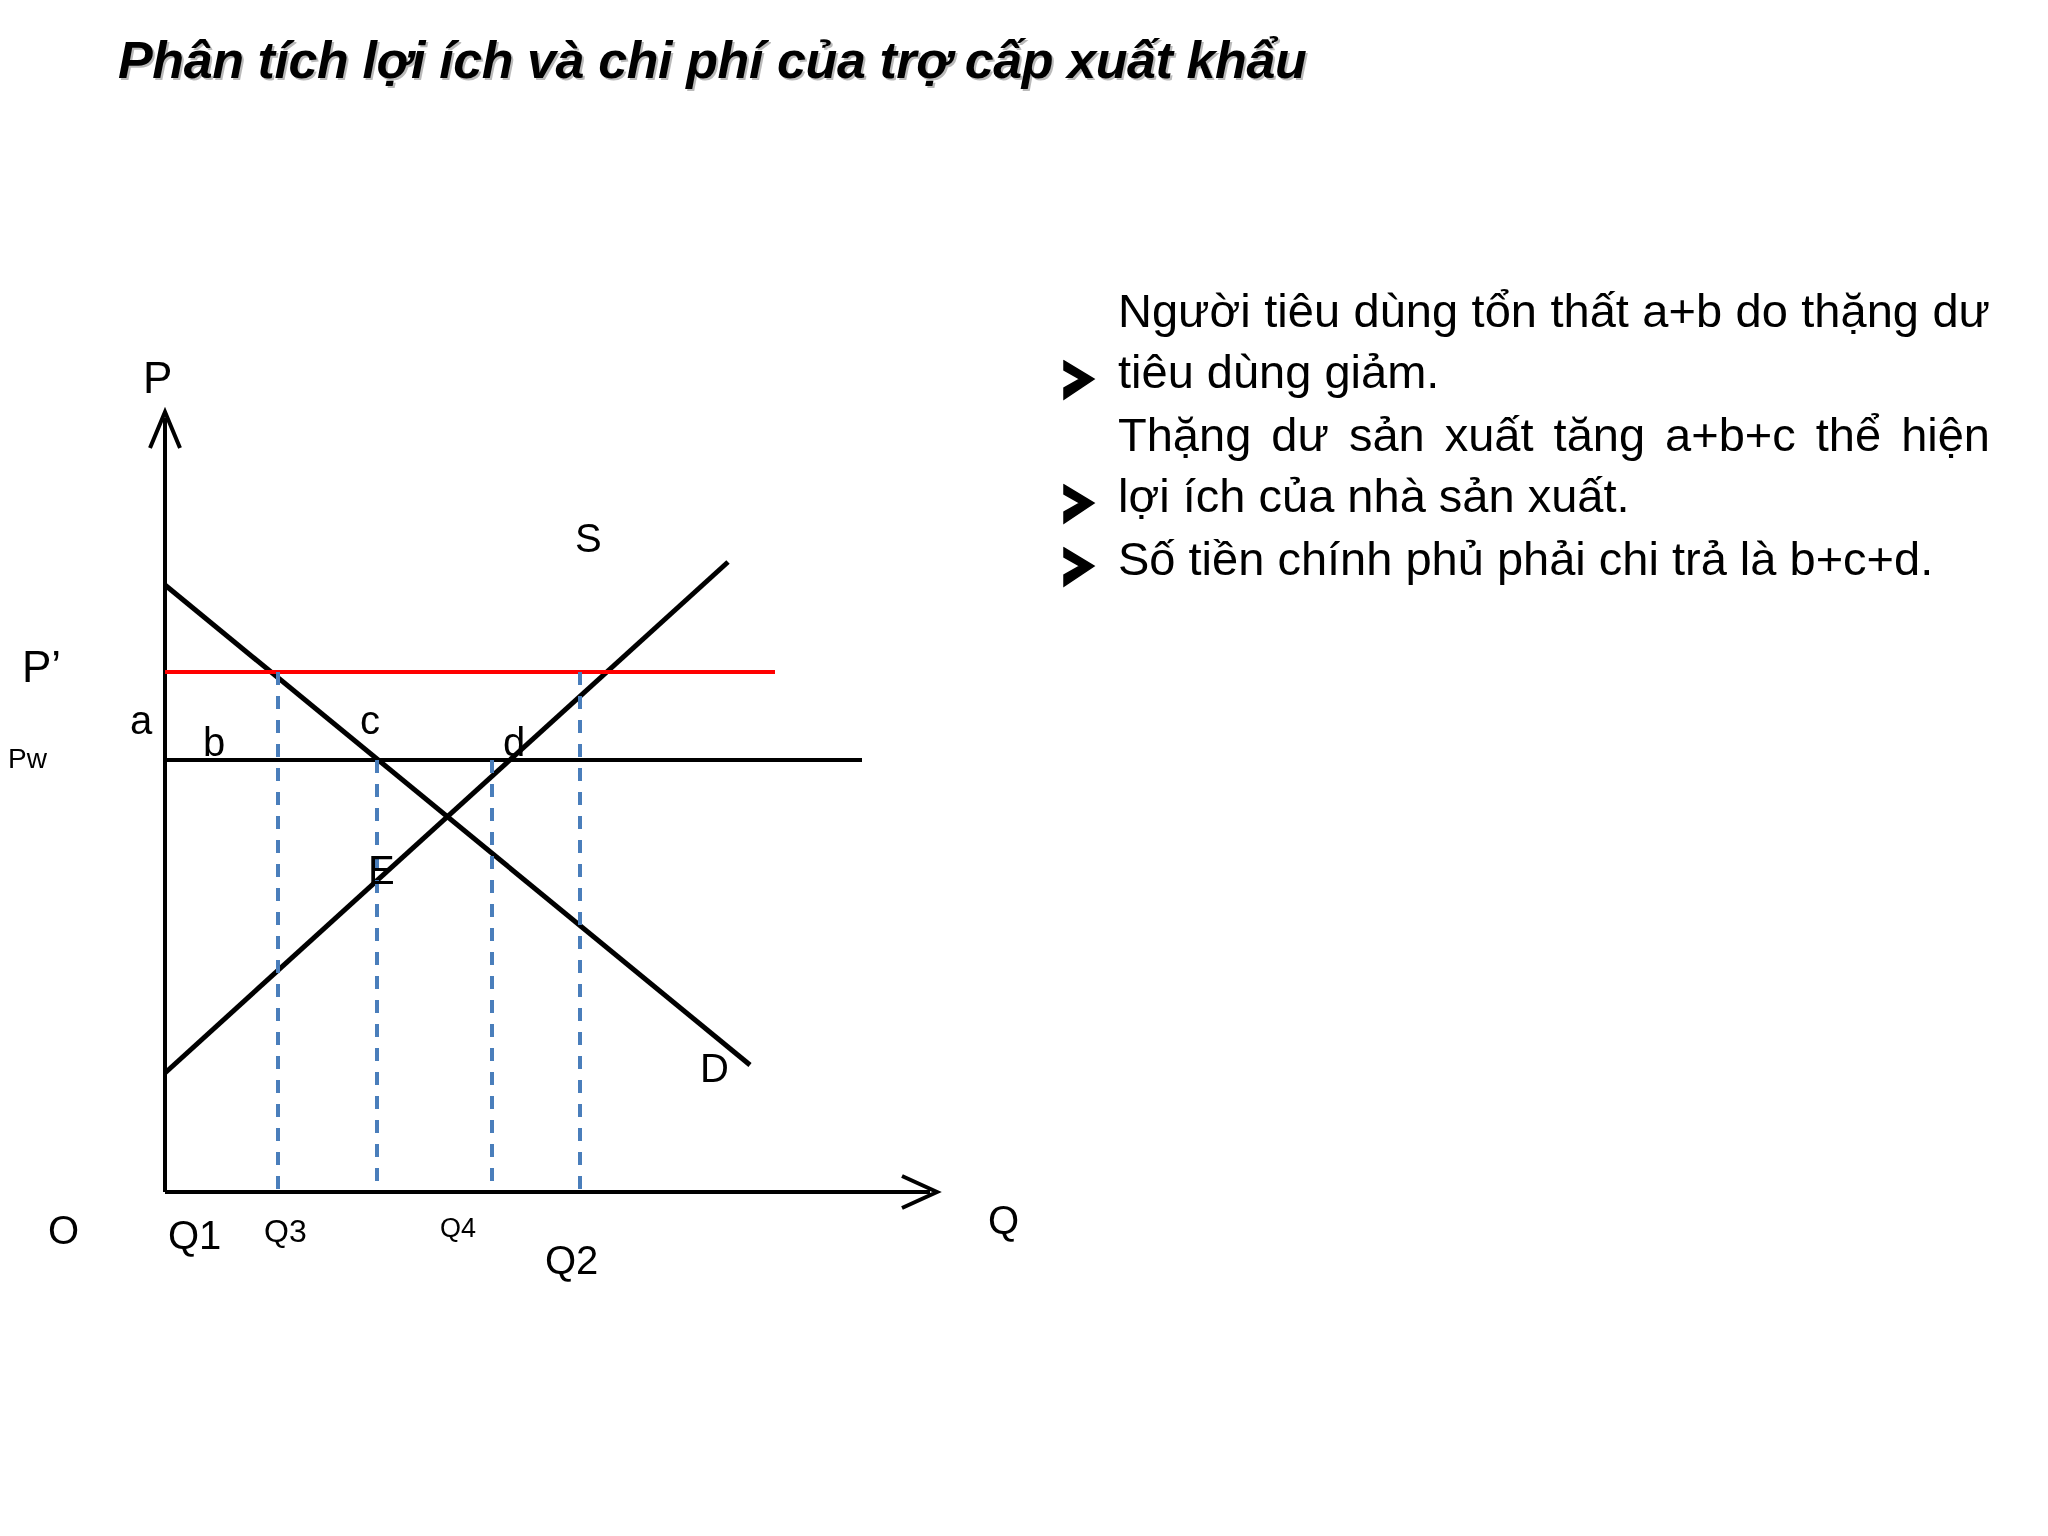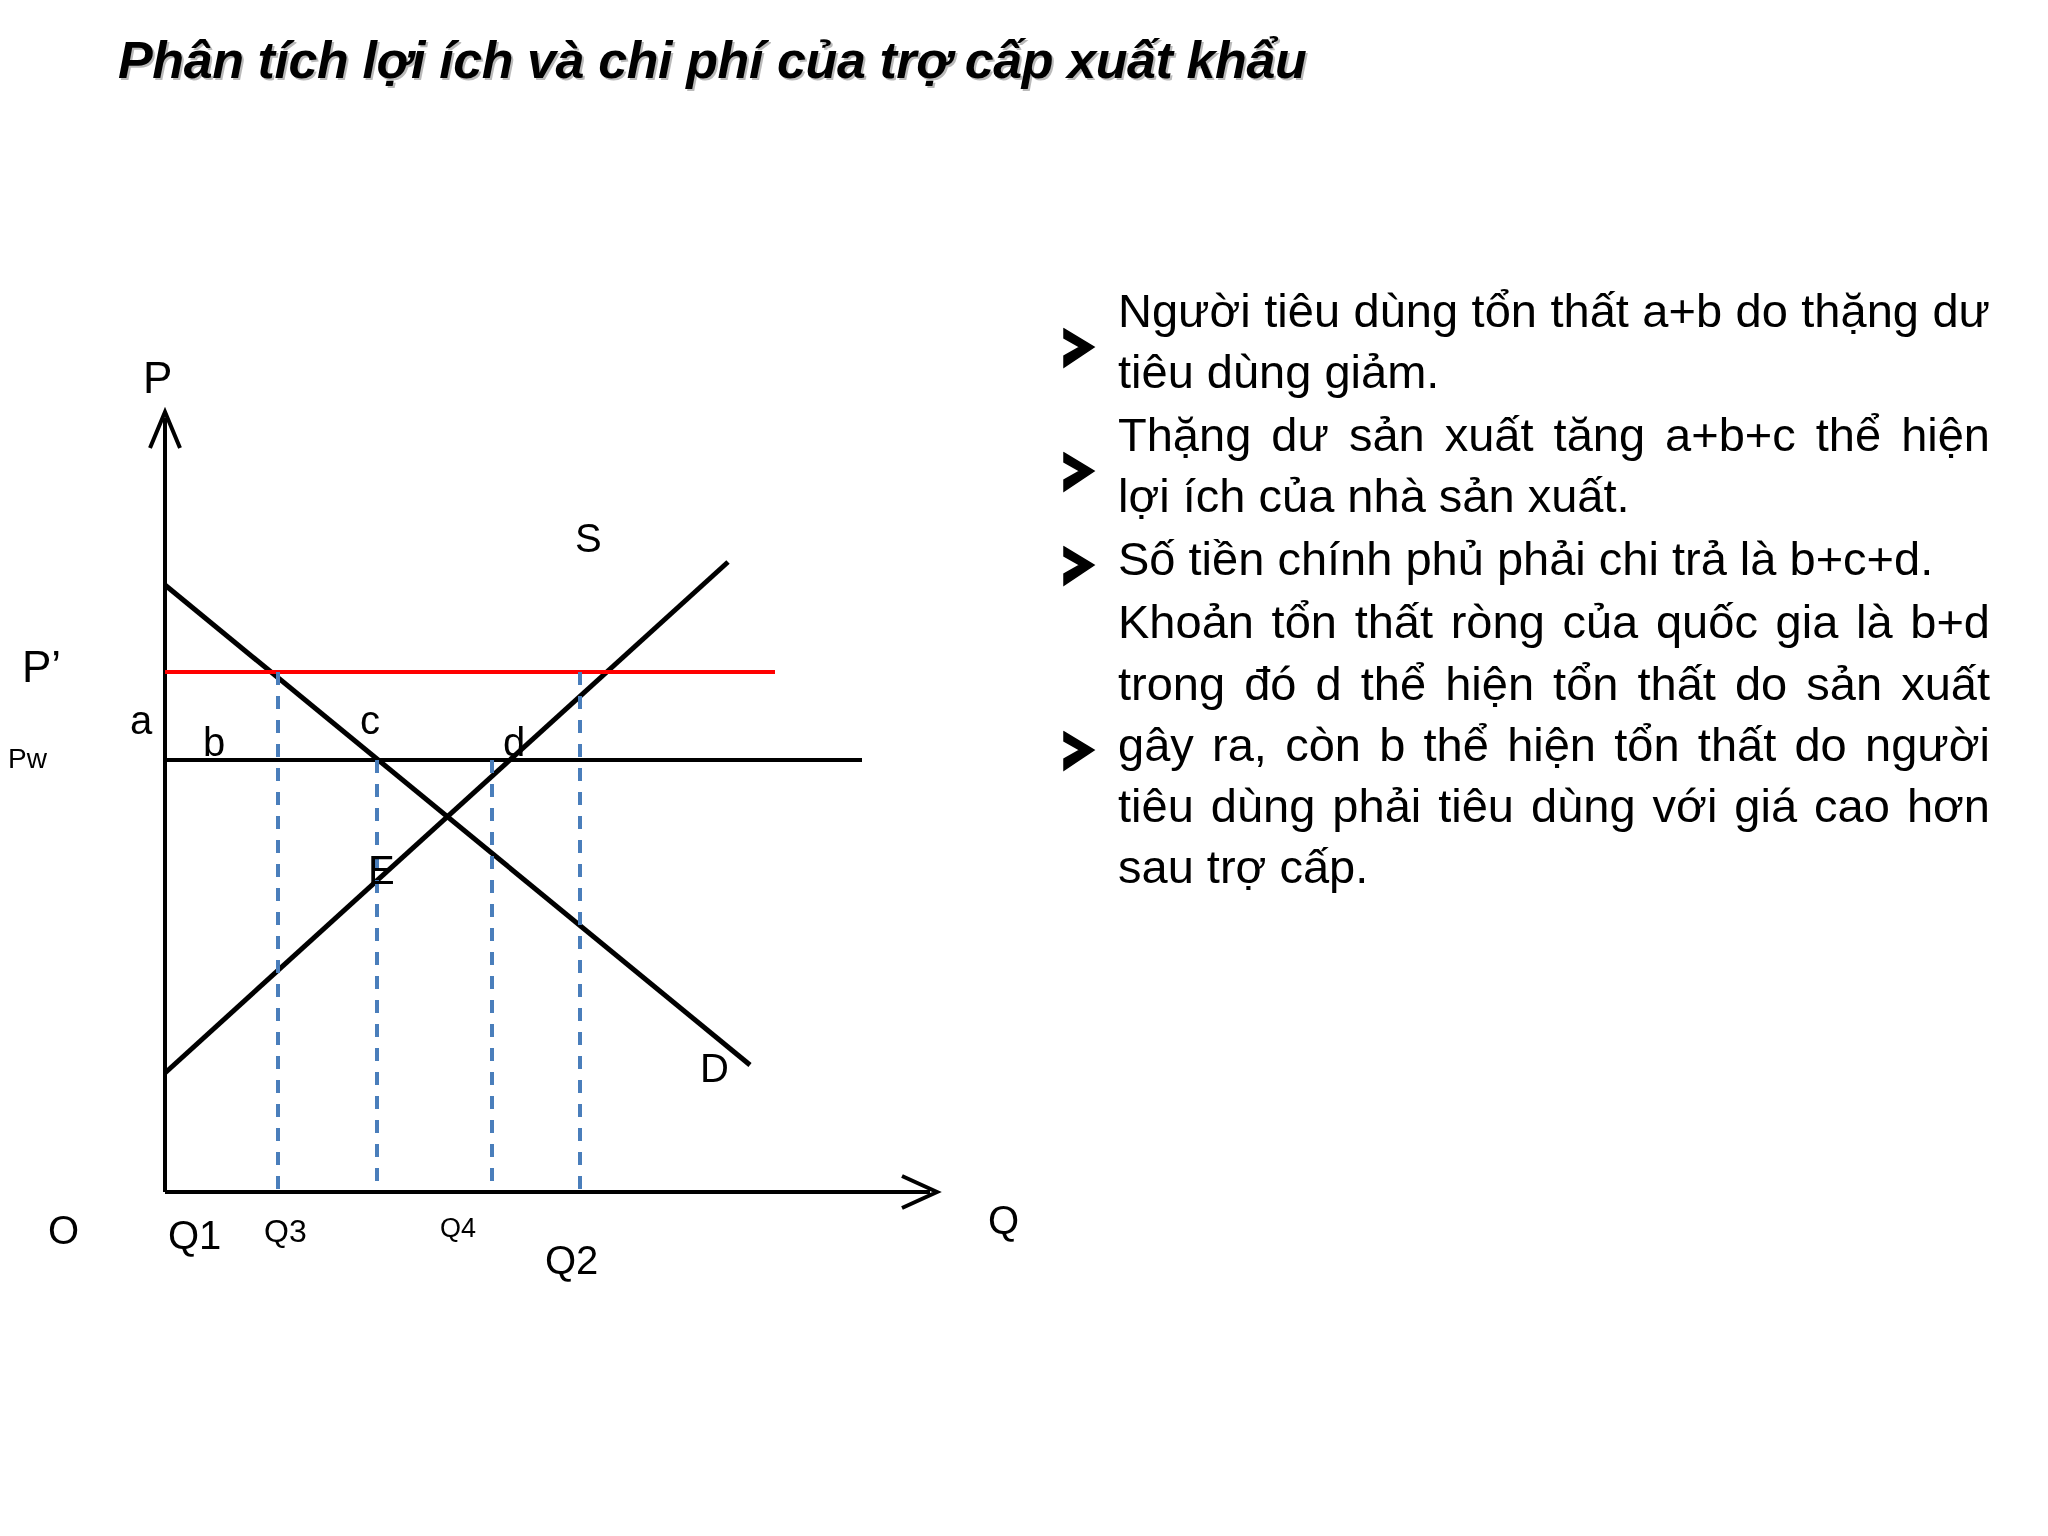--- a/index.html
+++ b/index.html
@@ -41,21 +41,21 @@
   .lbl-q1  {left:168px;top:1215px;font-size:40px;text-align:right;}
   .lbl-q3  {left:264px;top:1215px;font-size:32px;}
   .lbl-q4  {left:440px;top:1215px;font-size:27px;text-align:center;}
   .lbl-q2  {left:545px;top:1240px;font-size:40px;}
 
   
   .bullets{
     position:absolute;left:1060px;top:280px;width:930px;
   }
   .bullet{
-    position:relative;display:flex;align-items:center;
+    position:relative;display:flex;align-items:flex-end;
     margin-bottom:2px;
   }
   .bullet-marker{
     flex:0 0 auto;width:58px;padding-top:14px;
     color:#000;line-height:1;
   }
   .bullet-marker svg{display:block;}
   .bullet-text{
     flex:1 1 auto;
     font-size:47px;line-height:1.30;color:#000;
@@ -144,24 +144,16 @@
 
     <div class="bullet">
       <span class="bullet-marker">
         <svg width="40" height="44" viewBox="0 0 40 44">
             <path d="M4 3 L34 21 L4 41 L4 30 L20 21 L4 12 Z" fill="#000" stroke="#000" stroke-width="1.5"></path>
           </svg>
       </span>
       <span class="bullet-text">Số tiền chính phủ phải chi trả là b+c+d.</span>
     </div>
 
-    <div class="bullet">
-      <span class="bullet-marker">
-        <svg width="40" height="44" viewBox="0 0 40 44">
-            <path d="M4 3 L34 21 L4 41 L4 30 L20 21 L4 12 Z" fill="#000" stroke="#000" stroke-width="1.5"></path>
-          </svg>
-      </span>
-      <span class="bullet-text lastline-justify">  Khoản tổn thất ròng của quốc gia là b+d trong đó d thể hiện tổn thất do sản xuất gây ra, còn b thể hiện tổn thất do người tiêu dùng phải tiêu dùng với giá cao hơn sau trợ cấp.</span>
-    </div>
 
   </div>
 
 </div>
 
 </body></html>

